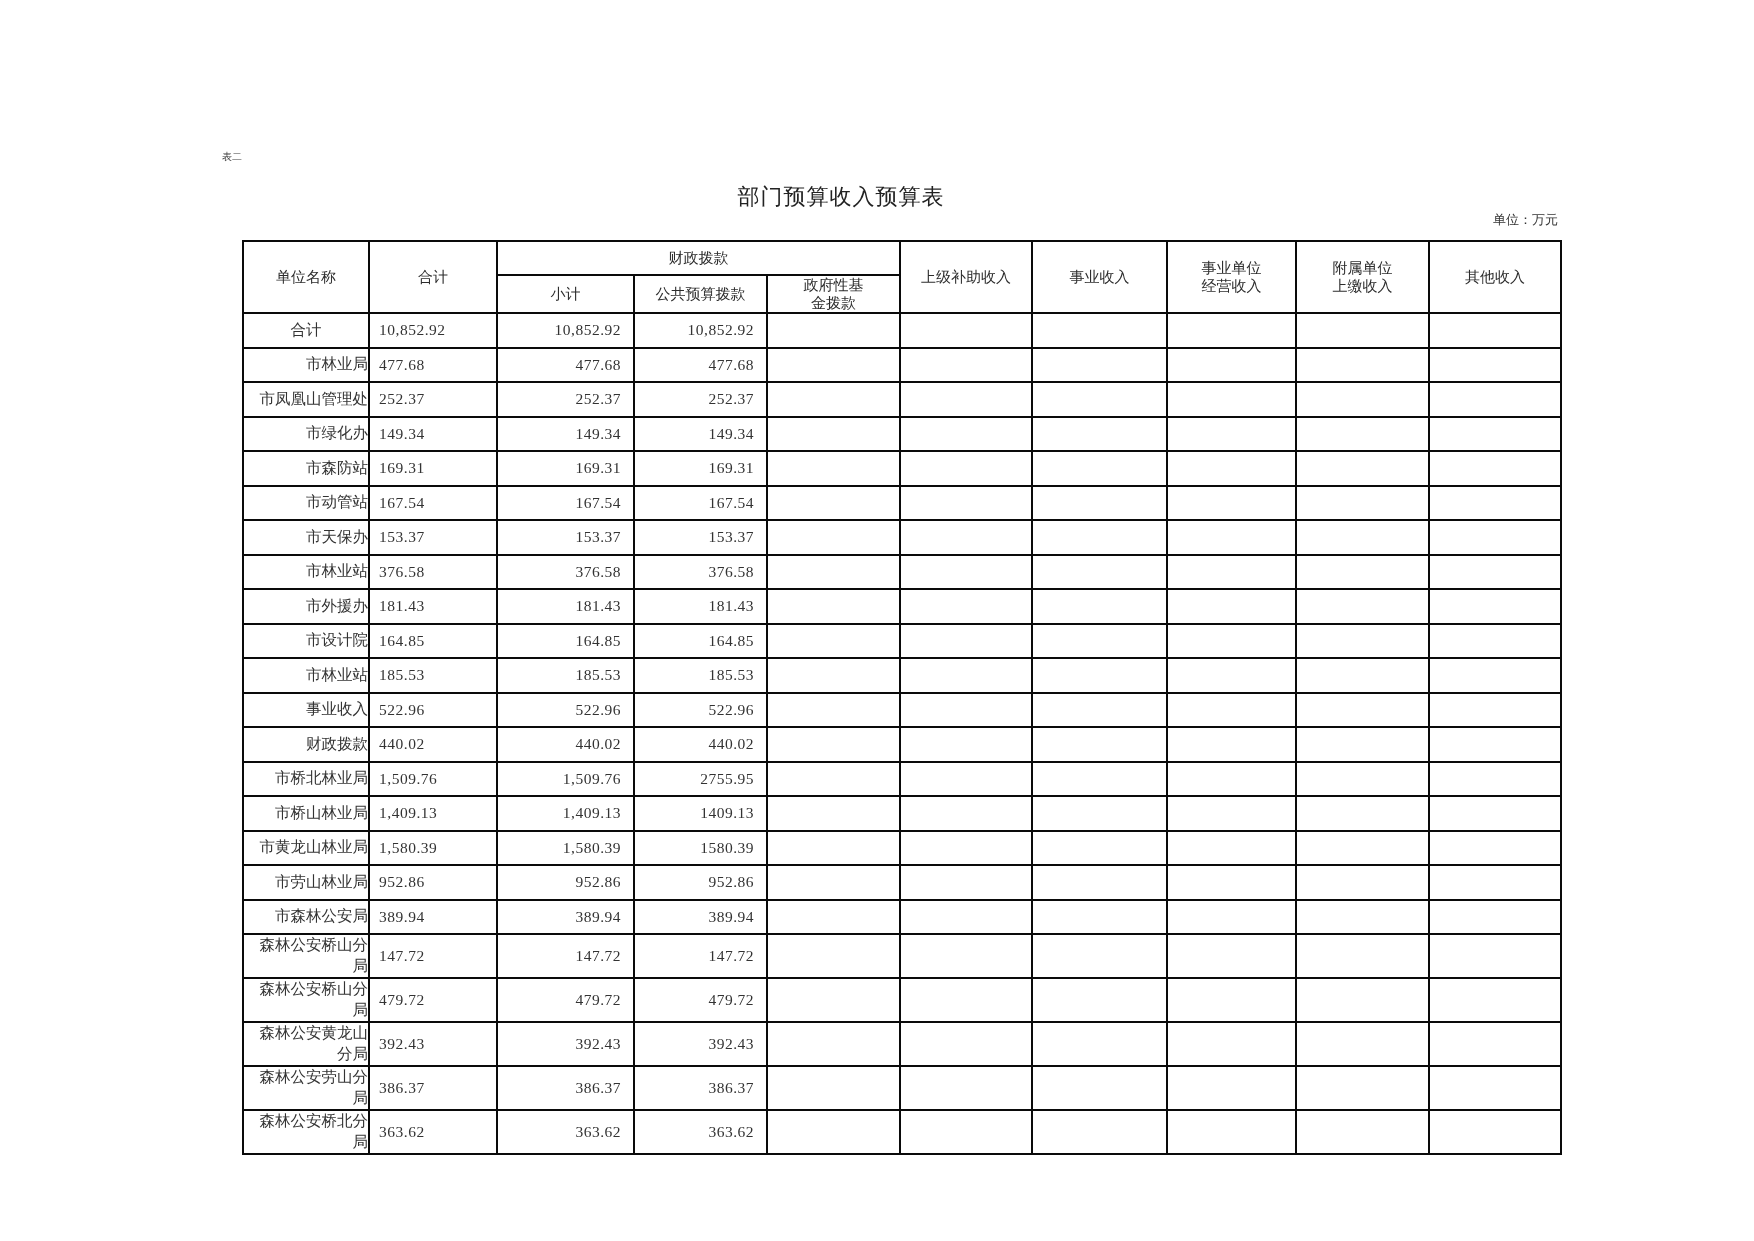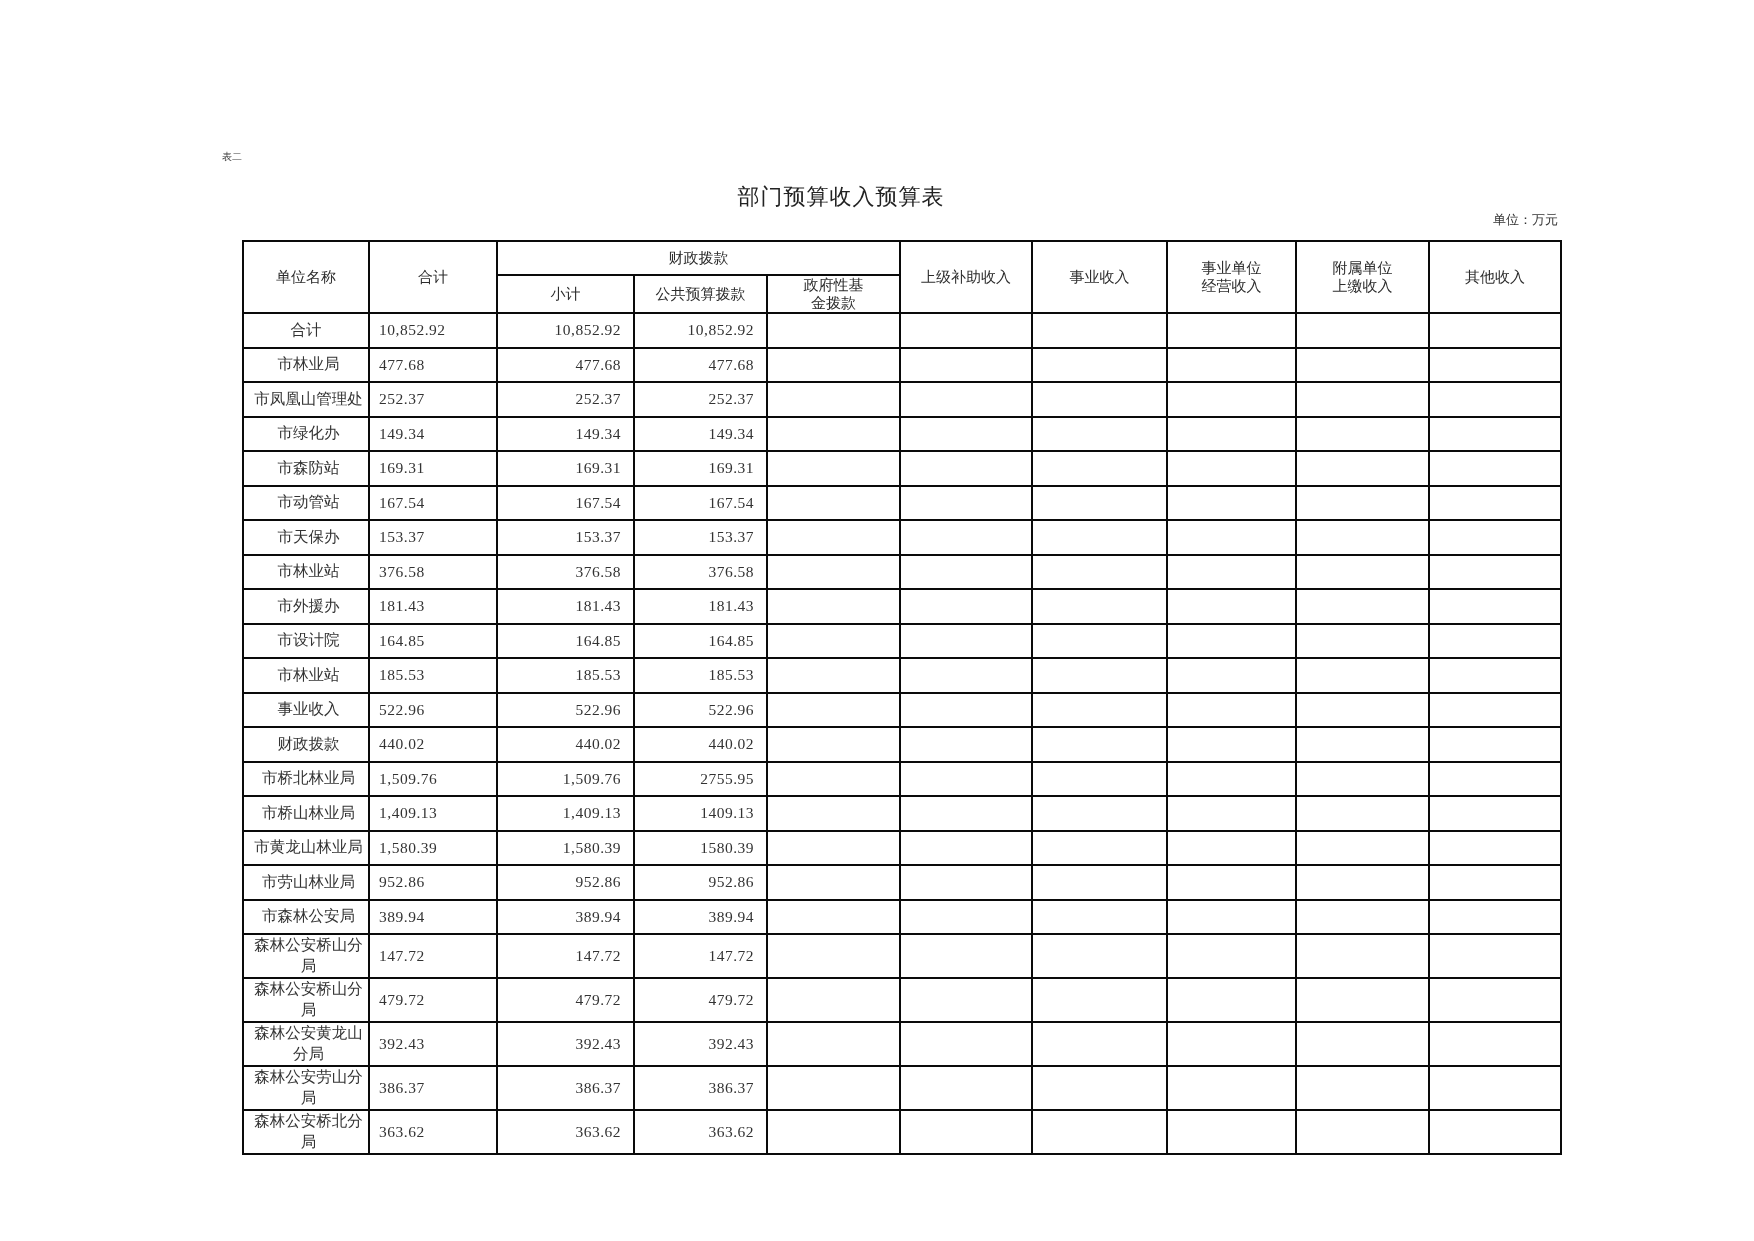--- a/index.html
+++ b/index.html
@@ -62,21 +62,21 @@
     line-height: 1.2;
   }
   .budget-table thead tr { height: 34px; }
   .budget-table tbody tr { height: 34.5px; }
   .two-line { white-space: pre-line; margin-top: 19px; }
   .budget-table td {
     font-size: 15.5px;
     color: #333333;
   }
   td.c-center { text-align: center; }
-  td.c-left   { text-align: center;  padding-left: 5px; }
+  td.c-left   { text-align: right;  padding-left: 5px; }
   td.c-left-num { text-align: left; padding-left: 9px; }
   td.c-right  { text-align: right; padding-right: 12px; }
   .num { letter-spacing: 0.5px; }
 </style>
 </head>
 <body>
 
 <div class="table-label">表二</div>
 <div class="doc-title">部门预算收入预算表</div>
 <div class="unit-note">单位：万元</div>

